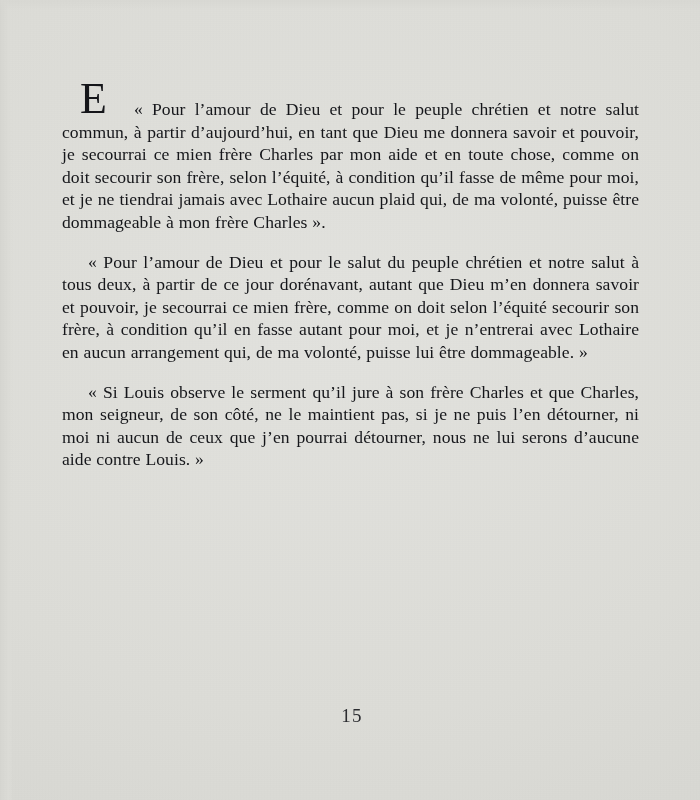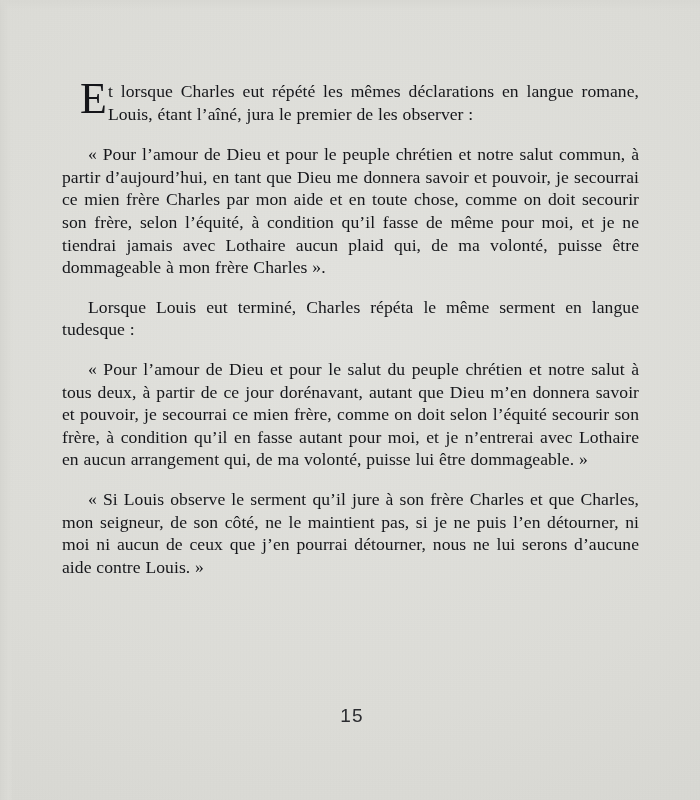--- a/index.html
+++ b/index.html
@@ -90,38 +90,37 @@
     position: absolute;
     left: 4px;
     right: 0;
     top: 706px;
     text-align: center;
     font-size: 19px;
     line-height: 20px;
     color: #2b2c30;
     letter-spacing: 1.2px;
     font-variant-numeric: oldstyle-nums;
-    font-family: Liberation Sans, sans-serif;
+    font-family: Liberation Serif, serif;
   }
 </style>
 </head>
 <body>
 
 <div class="page-scan">
 
   <div class="page-edge-left"></div>
   <div class="page-edge-top"></div>
 
   <div class="text-column">
 
-    <p class="body-paragraph opening-paragraph"><span class="drop-initial">E</span><span>t lorsque Charles eut répété les mêmes déclarations en langue romane, Louis, étant l’aîné, jura le premier de les observer :</span></p>
+    <p class="body-paragraph opening-paragraph"><span class="drop-initial">E</span></p>
 
     <p class="body-paragraph">« Pour l’amour de Dieu et pour le peuple chrétien et notre salut commun, à partir d’aujourd’hui, en tant que Dieu me donnera savoir et pouvoir, je secourrai ce mien frère Charles par mon aide et en toute chose, comme on doit secourir son frère, selon l’équité, à condition qu’il fasse de même pour moi, et je ne tiendrai jamais avec Lothaire aucun plaid qui, de ma volonté, puisse être dommageable à mon frère Charles ».</p>
 
-    <p class="body-paragraph">Lorsque Louis eut terminé, Charles répéta le même serment en langue tudesque :</p>
 
     <p class="body-paragraph">« Pour l’amour de Dieu et pour le salut du peuple chrétien et notre salut à tous deux, à partir de ce jour dorénavant, autant que Dieu m’en donnera savoir et pouvoir, je secourrai ce mien frère, comme on doit selon l’équité secourir son frère, à condition qu’il en fasse autant pour moi, et je n’entrerai avec Lothaire en aucun arrangement qui, de ma volonté, puisse lui être dommageable. »</p>
 
 
     <p class="body-paragraph">« Si Louis observe le serment qu’il jure à son frère Charles et que Charles, mon seigneur, de son côté, ne le maintient pas, si je ne puis l’en détourner, ni moi ni aucun de ceux que j’en pourrai détourner, nous ne lui serons d’aucune aide contre Louis. »</p>
 
   </div>
 
   <div class="folio">15</div>
 

